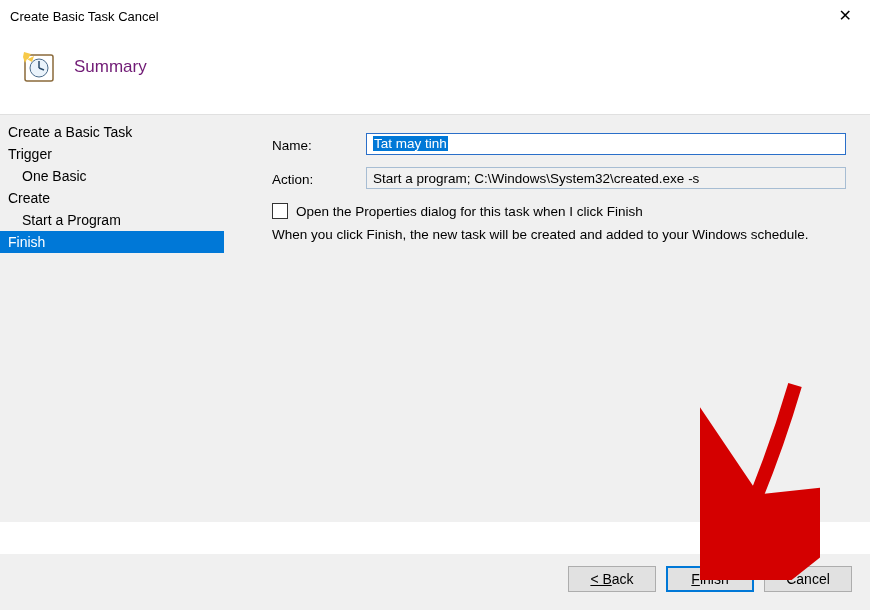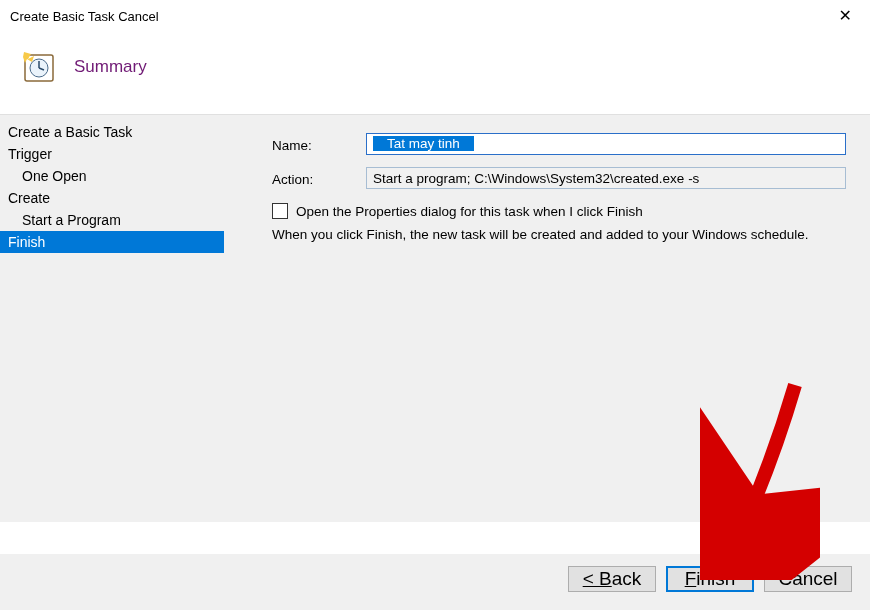--- a/index.html
+++ b/index.html
@@ -89,21 +89,21 @@
       padding: 2px 6px;
     }
     .fld.name {
       height: 22px;
       border-color: #2a6fc9;
       background: #fff;
     }
     .fld.name .sel {
       background: #0078d7;
       color: #fff;
-      padding: 0 14px;
+      padding: 0 1px;
     }
     .fld.desc {
       height: 190px;
       background: #f1f1f1;
       resize: none;
     }
     .fld.ro {
       height: 22px;
       background: #f1f1f1;
       display: flex;
@@ -136,21 +136,21 @@
       gap: 10px;
       padding: 12px 18px 18px 0;
       background: #f0f0f0;
     }
     .btn {
       min-width: 88px;
       height: 26px;
       border: 1px solid #adadad;
       background: #e1e1e1;
       font-family: inherit;
-      font-size: 19px;
+      font-size: 14px;
       cursor: pointer;
     }
     .btn.primary {
       border: 2px solid #0078d7;
       background: #e1e1e1;
     }
     .btn .u { text-decoration: underline; }
     
     .annot-arrow {
       position: absolute;
@@ -179,21 +179,21 @@
       <polygon points="2,2 9,4 6,9 12,6 10,12 5,9 3,13 1,7" fill="#f7c948"></polygon>
     </svg>
   </div>
   <div class="header-title">Summary</div>
 </div>
 
 <div class="body">
   <div class="sidebar">
     <div class="sidebar-item">Create a Basic Task</div>
     <div class="sidebar-item">Trigger</div>
-    <div class="sidebar-sub">One Open</div>
+    <div class="sidebar-sub">One Basic</div>
     <div class="sidebar-item">Create</div>
     <div class="sidebar-sub">Start a Program</div>
     <div class="sidebar-item active">Finish</div>
   </div>
 
   <div class="form-area">
     <div class="row">
       <label>Name:</label>
       <div class="fld name"><span class="sel">Tat may tinh</span></div>
     </div>

